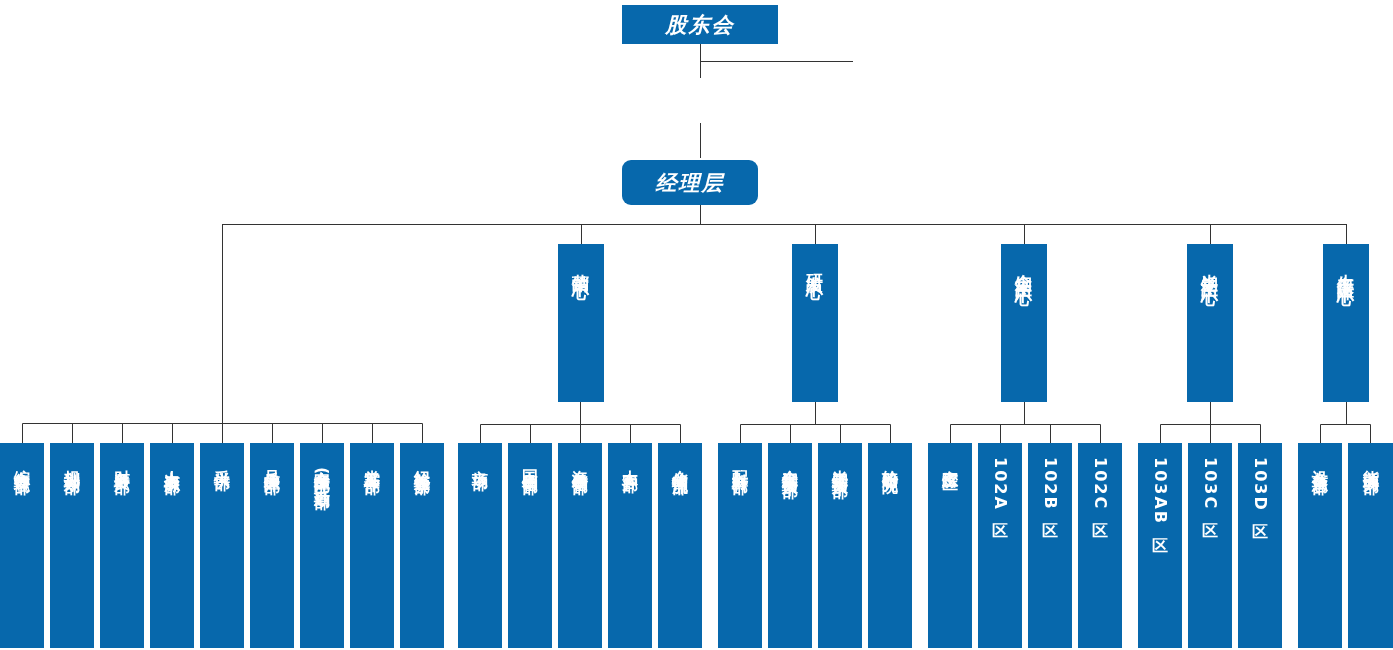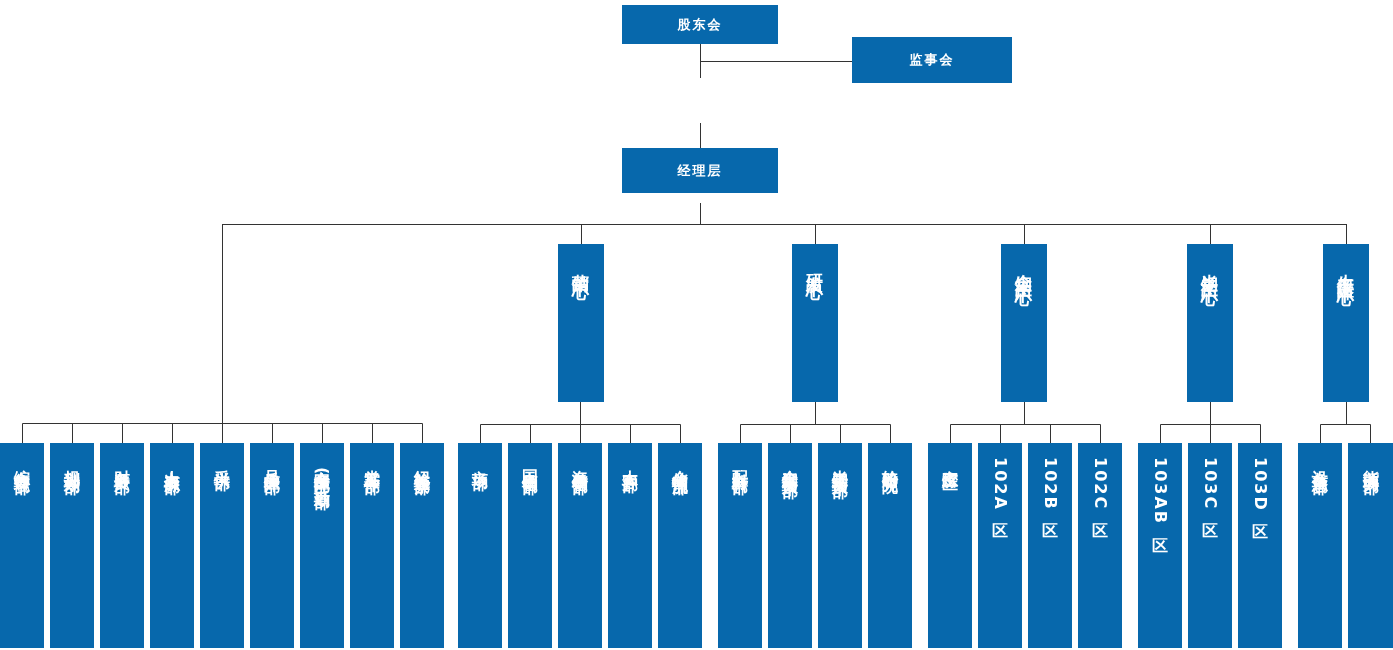--- a/index.html
+++ b/index.html
@@ -13,21 +13,21 @@
   #chart svg.lines { position:absolute; left:0; top:0; width:1393px; height:650px; }
   #chart svg.lines line { stroke:var(--line-color,#333333); stroke-width:1; }
   .box {
     position:absolute;
     background:var(--box-color,#0768ac);
     color:var(--text-color,#ffffff);
     font-weight:700;
   }
   .h {
     display:flex; align-items:center; justify-content:center;
-    font-size:13px; letter-spacing:2px;
+    font-size:21px; letter-spacing:2px;font-style:italic;
   }
   .v {
     writing-mode:vertical-rl;
     text-orientation:mixed;
     box-sizing:border-box;
     line-height:44px;           
     text-align:left;
   }
   .center {
     top:244px; width:46px; height:158px;
@@ -99,22 +99,21 @@
     <line x1="1210.5" y1="424.5" x2="1210.5" y2="443"></line>
     <line x1="1260.5" y1="424.5" x2="1260.5" y2="443"></line>
 
     <line x1="1346.5" y1="402" x2="1346.5" y2="425"></line>
     <line x1="1320.5" y1="424.5" x2="1370.5" y2="424.5"></line>
     <line x1="1320.5" y1="424.5" x2="1320.5" y2="443"></line>
     <line x1="1370.5" y1="424.5" x2="1370.5" y2="443"></line>
   </svg>
 
   <div class="box h" style="left:622px; top:5px;   width:156px; height:39px;">股东会</div>
-  <div class="box h" style="left:852px; top:37px;  width:160px; height:46px;">监事会</div>
-  <div class="box h" style="left:622px; top:148px; width:156px; height:45px;">经理层</div>
+  <div class="box h" style="left:622px; top:160px; width:136px; height:45px;border-radius:9px;">经理层</div>
 
   <div class="box v center" style="left:558px;">营销中心</div>
   <div class="box v center" style="left:792px;">研发中心</div>
   <div class="box v center" style="left:1001px;">全钢生产中心</div>
   <div class="box v center" style="left:1187px;">半钢生产中心</div>
   <div class="box v center" style="left:1323px;">生产保障中心</div>
 
   <div class="box v dept" style="left:0px;">综合管理部</div>
   <div class="box v dept" style="left:50px;">规划计划部</div>
   <div class="box v dept" style="left:100px;">财务资产部</div>

